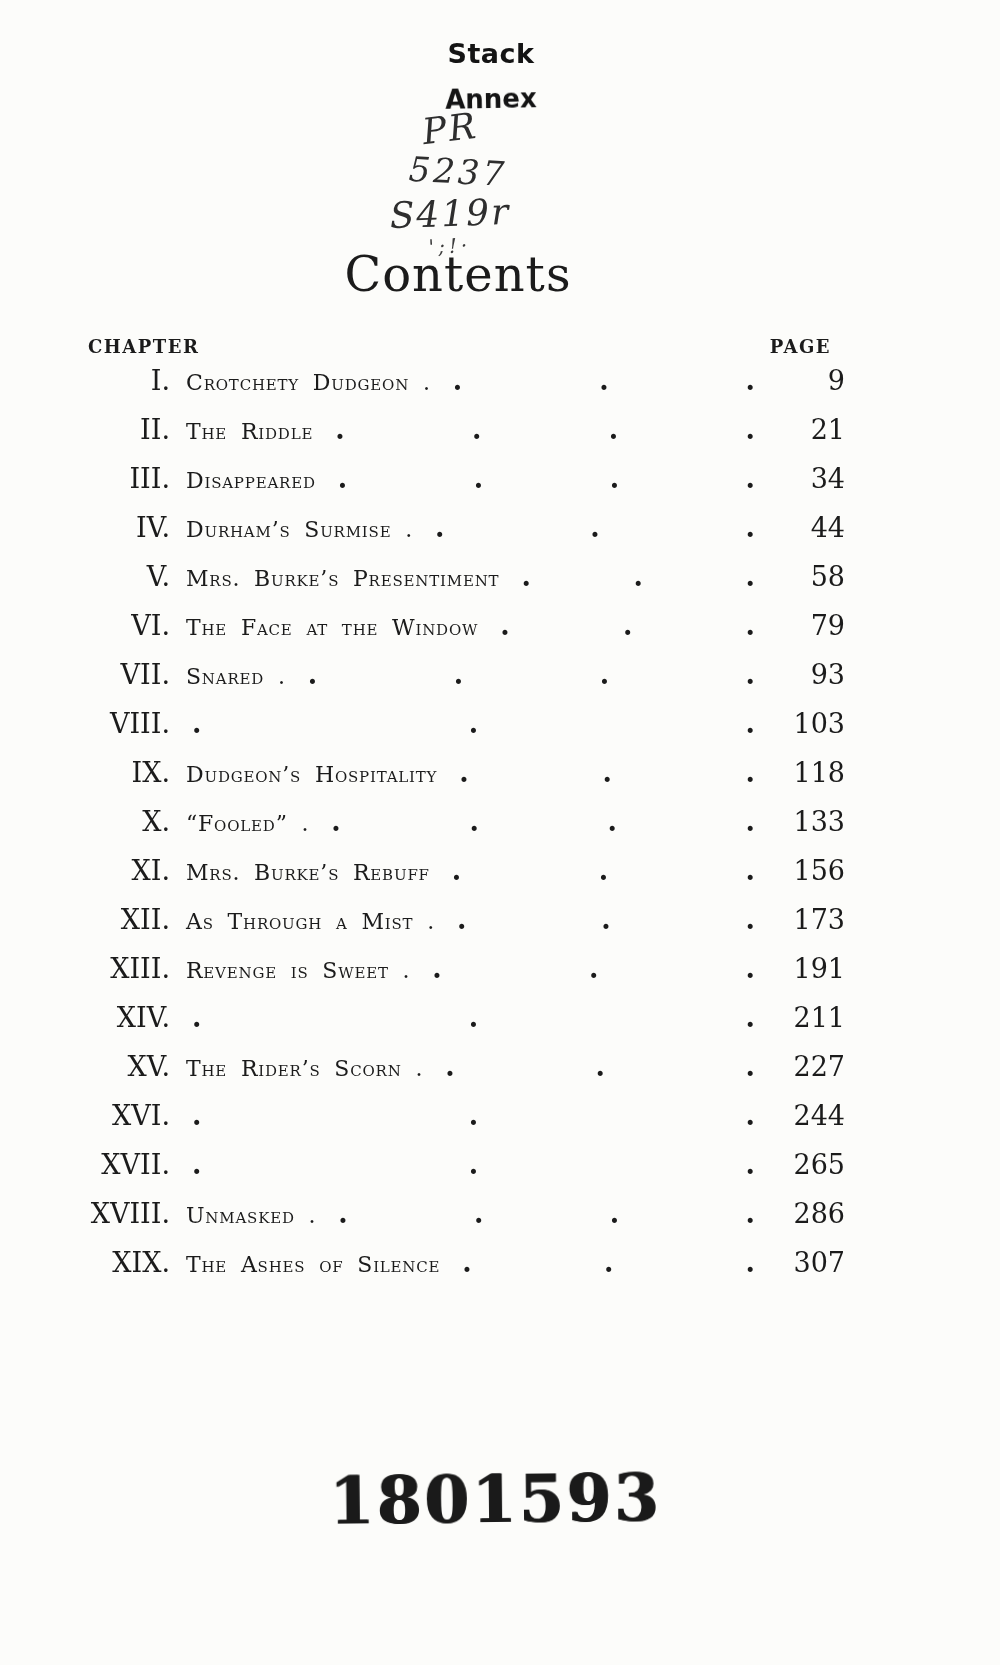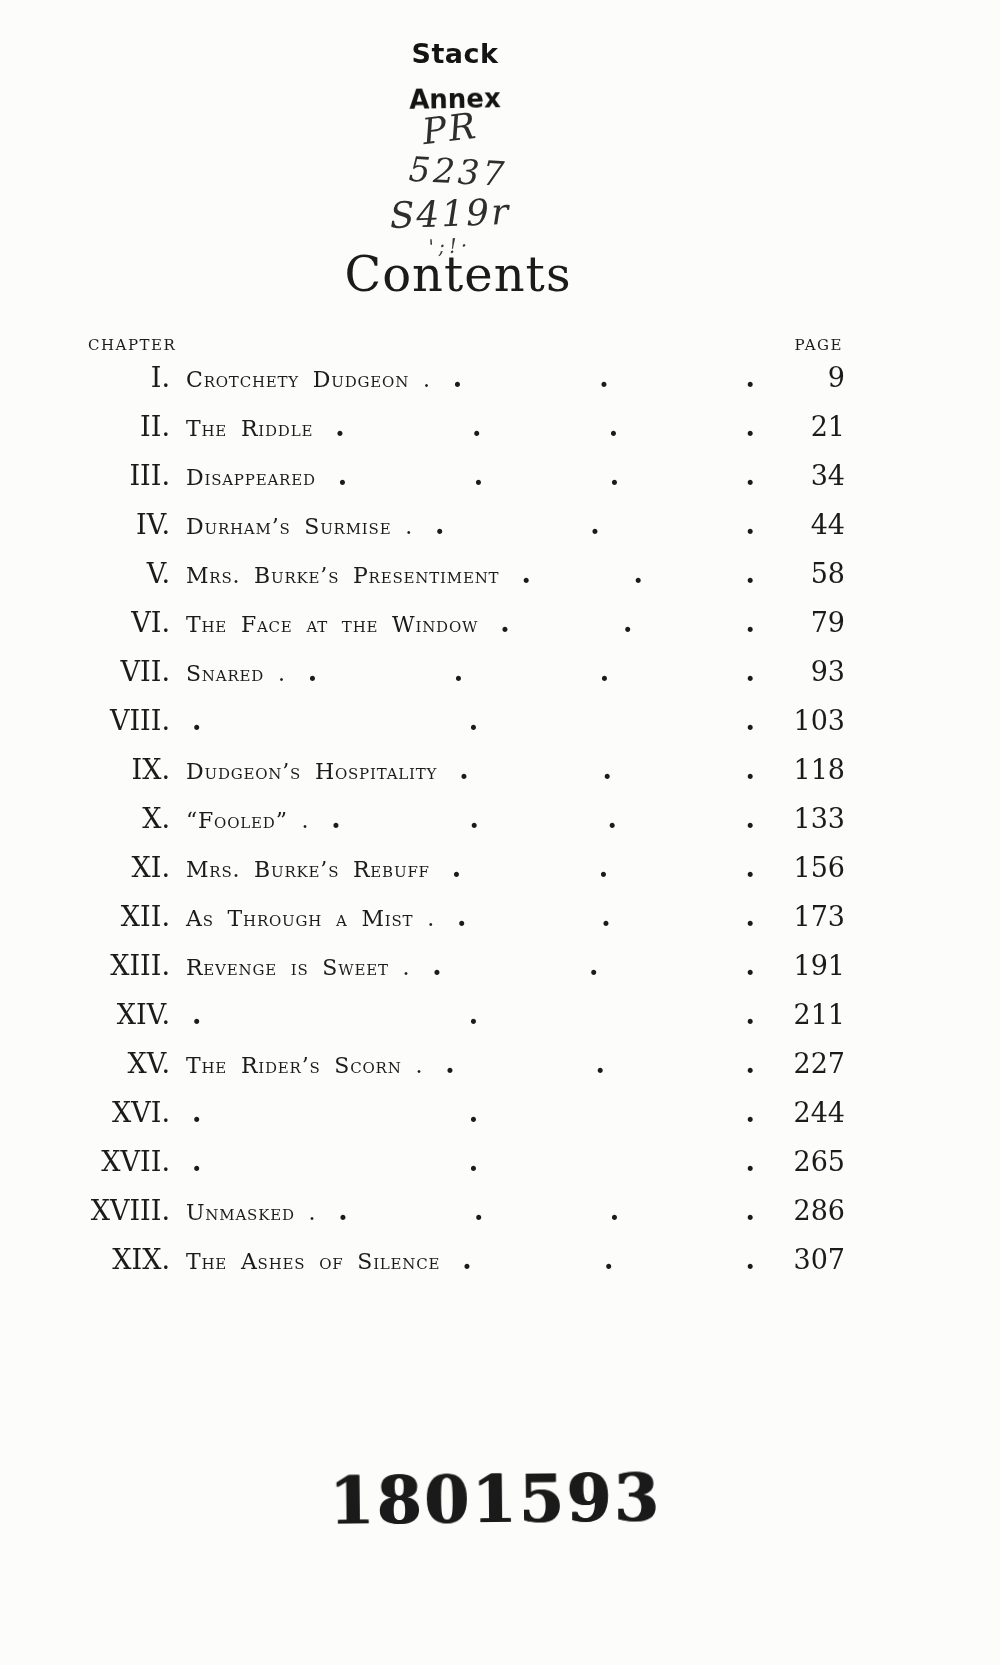--- a/index.html
+++ b/index.html
@@ -9,21 +9,21 @@
     background:#fcfcfa;
     color:#1b1b1b;
     font-family:"DejaVu Serif", serif;
     overflow:hidden;
   }
   
   .top-stamp{
     position:absolute;top:38px;left:0;width:910px;
     text-align:center;
     font-family:"DejaVu Sans", sans-serif;
-    font-weight:bold;color:#141414;
+    font-weight:bold;color:#141414;padding-left:36px;
   }
   .stamp-line1{font-size:27px;letter-spacing:.5px;filter:blur(.3px);}
   .stamp-line2{font-size:26px;margin-top:15px;transform:rotate(-1deg);filter:blur(.4px);}
   
   .callnum{
     position:absolute;top:108px;left:0;width:900px;
     text-align:center;color:#2e2e2e;
     font-family:"DejaVu Serif", serif;
     filter:blur(.5px);
   }
@@ -34,25 +34,25 @@
   
   .contents-title{
     position:absolute;top:238px;left:0;width:900px;margin:8px;
     text-align:center;
     font-size:48px;font-weight:normal;letter-spacing:1px;
   }
   
   .toc{position:absolute;top:336px;left:70px;width:775px;}
   .toc-header{
     display:flex;justify-content:space-between;
-    font-size:15px;font-weight:normal;letter-spacing:1.5px;
+    font-size:18px;font-weight:bold;letter-spacing:1.5px;
     margin-bottom:8px;
   }
   .hdr-chapter{margin-left:18px;}
-  .hdr-page{margin-right:2px;text-align:right;}
+  .hdr-page{margin-right:14px;text-align:right;}
   .toc-row{display:flex;align-items:baseline;height:49px;}
   .toc-num{flex:none;width:100px;text-align:right;font-size:27px;}
   .toc-title{
     flex:none;margin-left:16px;
     font-size:22px;font-variant:small-caps;
     letter-spacing:.8px;word-spacing:6px;white-space:nowrap;
   }
   .leader{
     flex:1;display:flex;justify-content:space-between;
     padding:0 18px 0 22px;font-size:27px;font-weight:bold;

